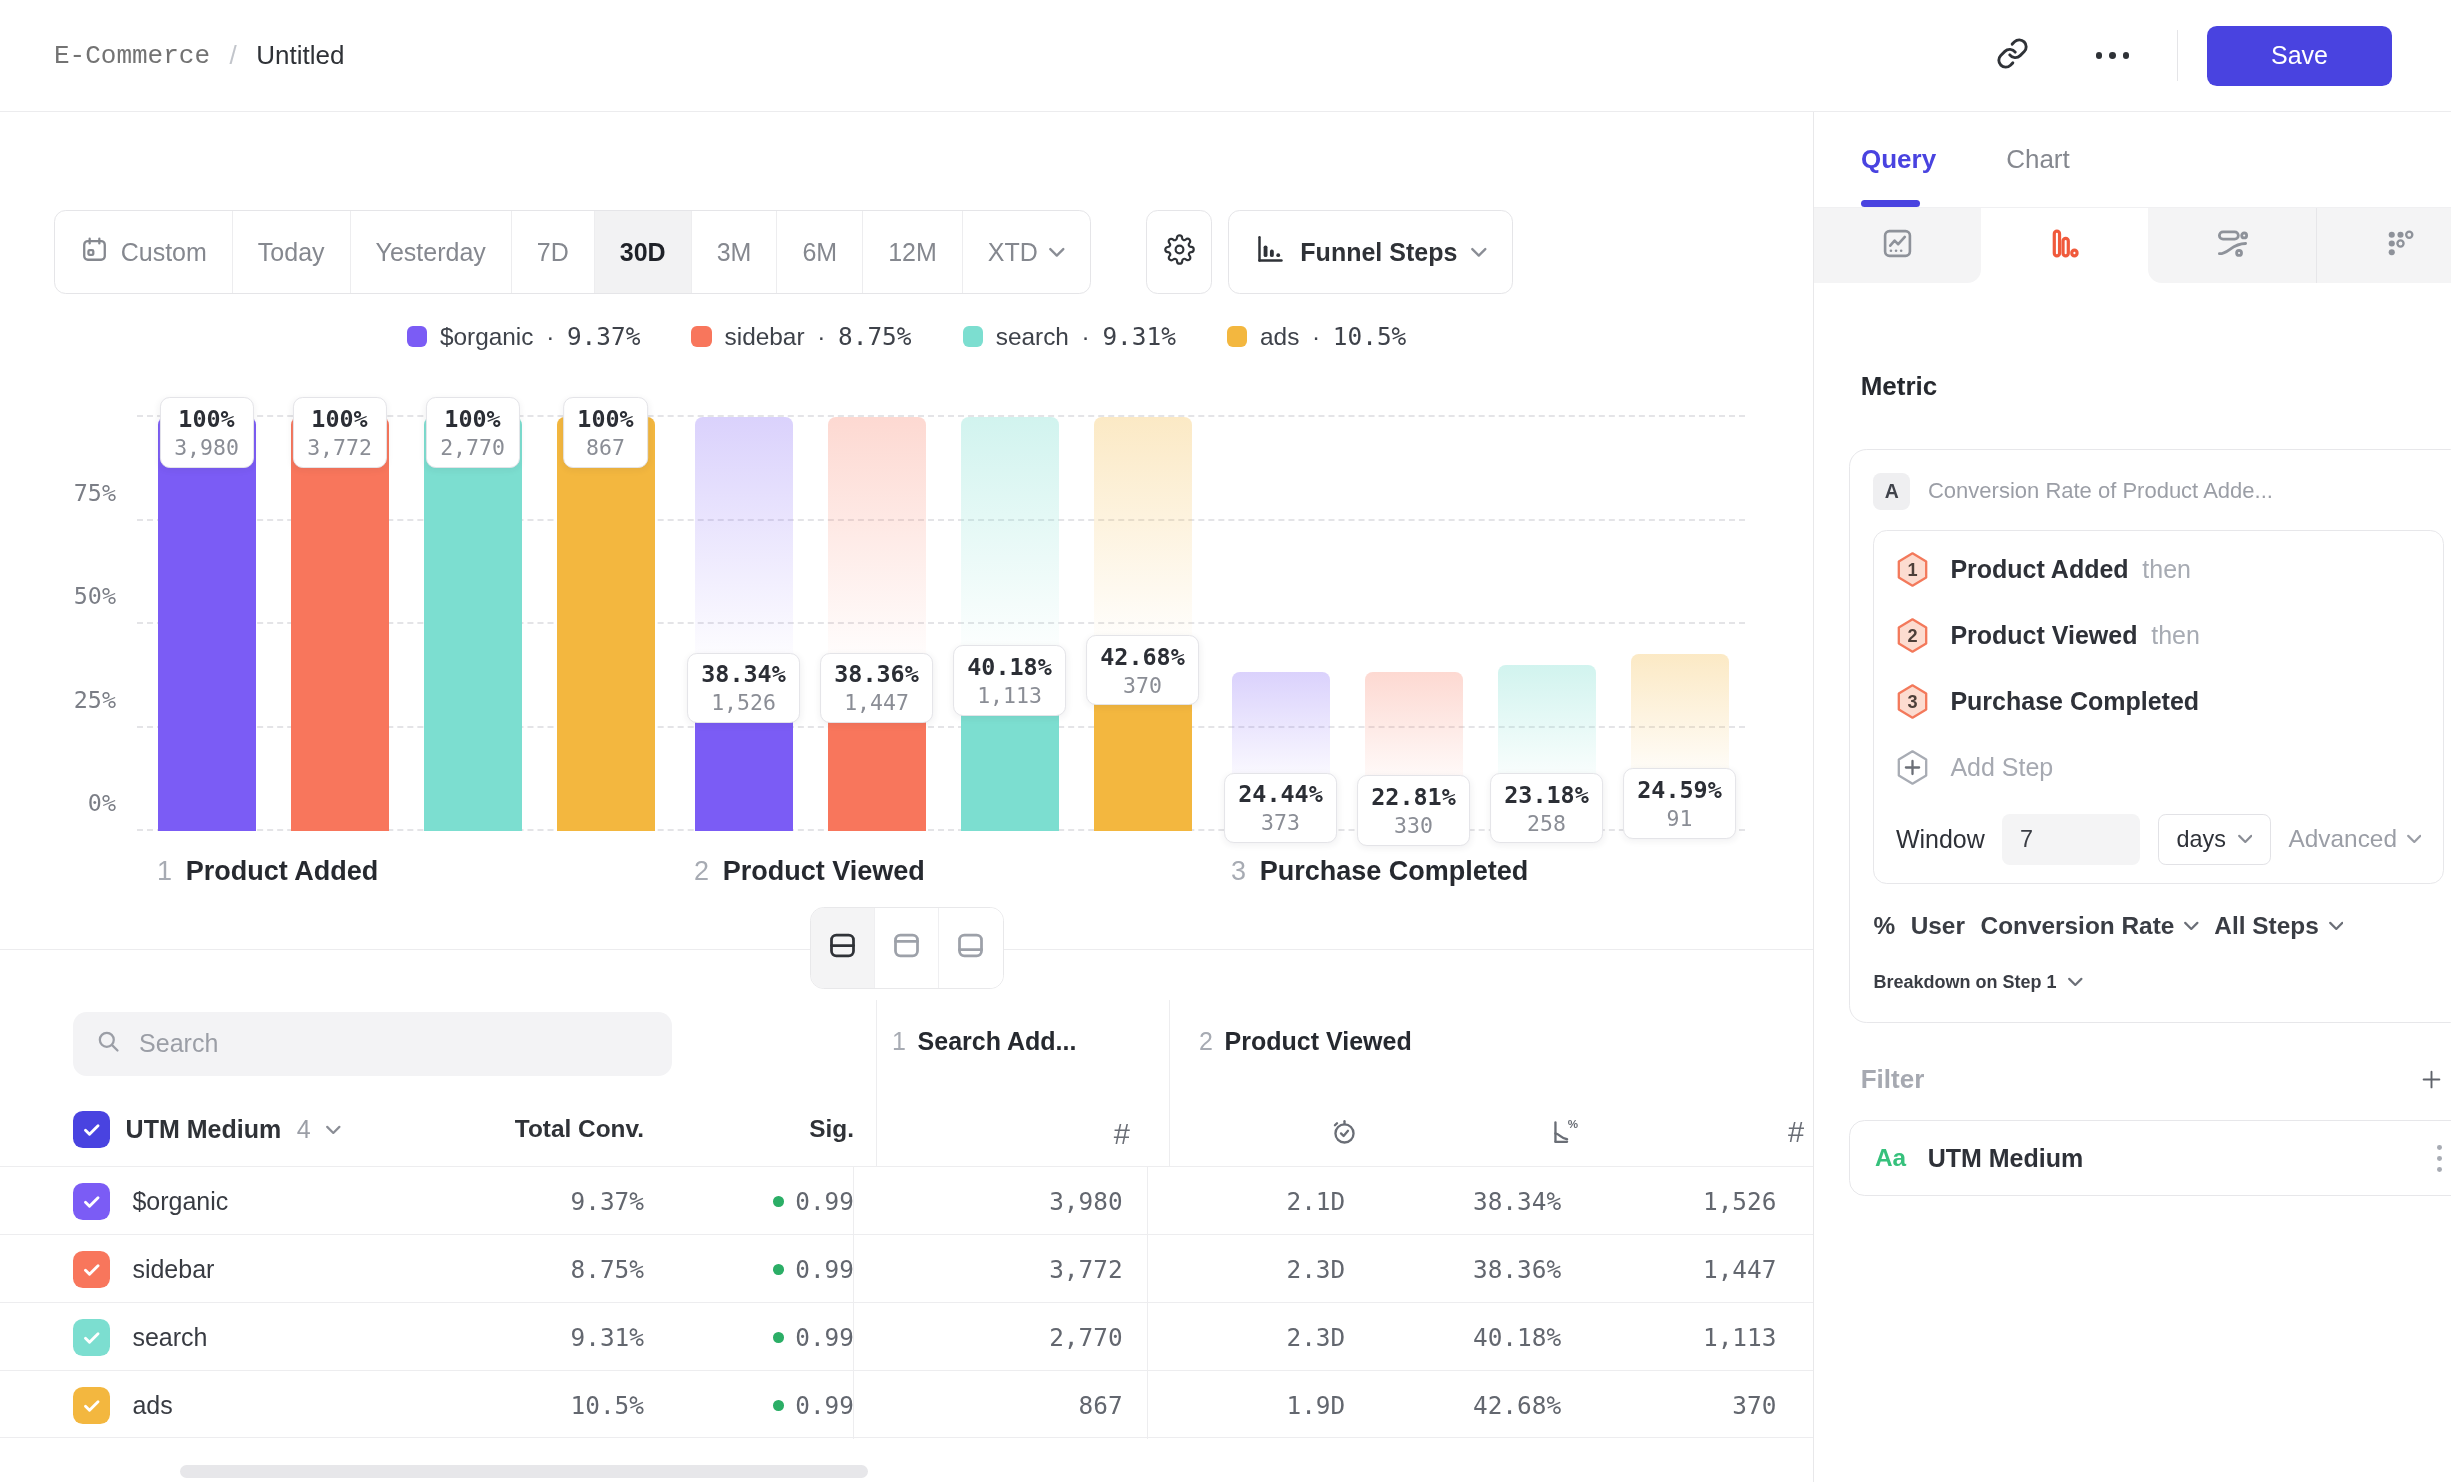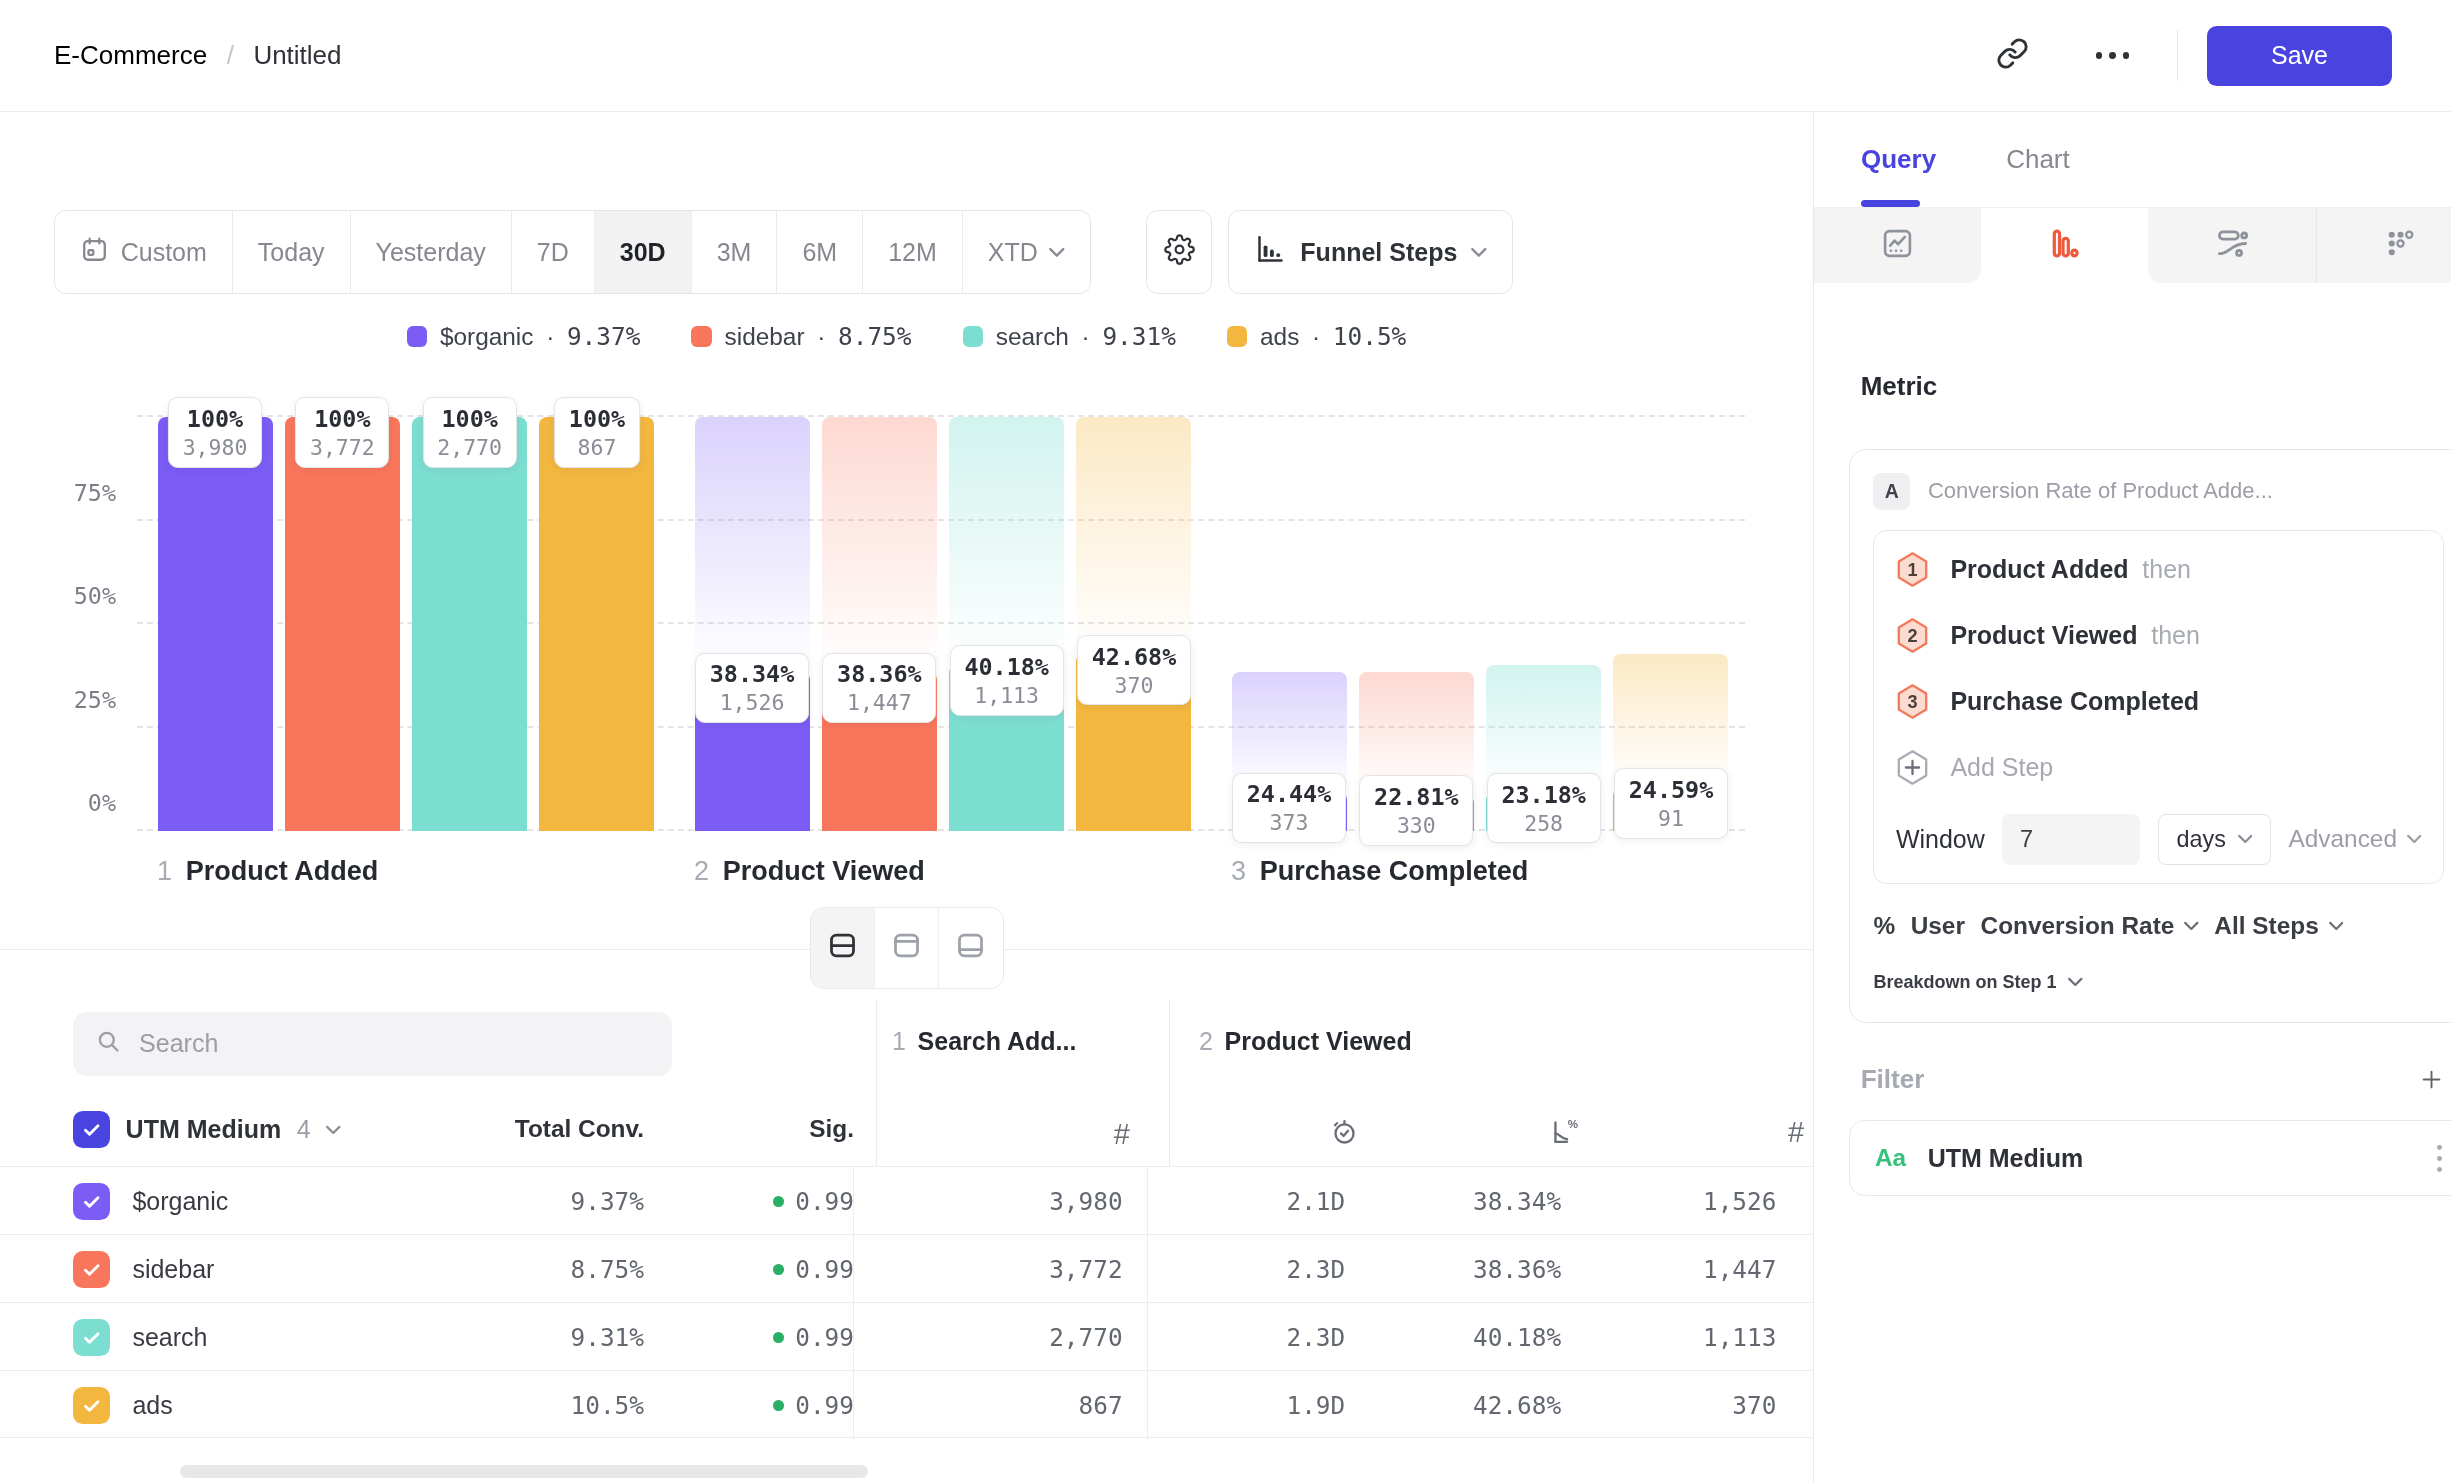--- a/index.html
+++ b/index.html
@@ -5,21 +5,21 @@
   * { margin:0; padding:0; box-sizing:border-box; }
   html,body { background:#fff; }
   body { font-family:"Liberation Sans", sans-serif; color:#2F3237; }
   .mono { font-family:"DejaVu Sans Mono", monospace; }
   .app { position:relative; width:2452px; height:1482px; background:#fff; overflow:hidden; }
 
   
   .topbar { height:112px; display:flex; align-items:center; justify-content:space-between;
             padding:0 60px 0 54px; border-bottom:1px solid #ECECEE; }
   .crumbs { display:flex; align-items:center; gap:19.5px; font-size:26px; }
-  .crumb-parent { color:#000000; cursor:pointer; }
+  .crumb-parent { color:#737373; cursor:pointer;font-family:Liberation Mono, monospace; }
   .crumb-sep { color:#C2C5CB; }
   .crumb-current { color:#2F3237; font-weight:500; }
   .top-actions { display:flex; align-items:center; }
   .icon-btn { width:55px; height:55px; display:flex; align-items:center; justify-content:center;
               border-radius:9.8px; cursor:pointer; color:#2F3237; }
   .more-dots { display:flex; gap:6.8px; }
   .more-dots i { width:6.8px; height:6.8px; border-radius:50%; background:#2F3237; }
   .top-divider { width:1px; height:51px; background:#E5E5E8; margin:0 29px 0 37px; }
   .save-btn { width:185px; height:60px; border:none; border-radius:9.8px; background:#4943E0;
               color:#fff; font-size:25px; font-family:inherit; cursor:pointer; }
@@ -47,21 +47,21 @@
   .legend-swatch { width:20.5px; height:20.5px; border-radius:5.9px; }
   .legend-dot { color:#3E424A; }
 
   
   .chart { position:relative; margin:67px 68px 0 137px; height:414px; }
   .gridline { position:absolute; left:0; right:0; border-top:2px dashed #E4E4E7; }
   .ytick { position:absolute; left:-80px; width:59px; text-align:right; transform:translateY(-50%);
            font-size:23.4px; color:#7B7E86; }
   .groups { position:absolute; left:20.5px; top:0; bottom:0; display:flex; gap:40px; }
   .group { width:497px; display:flex; justify-content:space-between; align-items:flex-end; }
-  .bar { position:relative; width:115px; height:414px; cursor:pointer; }
+  .bar { position:relative; width:98px; height:414px; cursor:pointer; }
   .bar .ghost { position:absolute; left:0; width:100%; border-radius:7.8px 7.8px 0 0; }
   .bar .solid { position:absolute; bottom:0; left:0; width:100%; border-radius:7.8px 7.8px 0 0; }
   .bar-card { position:absolute; left:50%; transform:translateX(-50%); background:#fff;
               border:1px solid #E4E4E8; border-radius:9.8px; box-shadow:0 2px 7.8px rgba(40,42,50,.07);
               padding:6.8px 13.7px; text-align:center; white-space:nowrap; z-index:2; }
   .bar-card .pct { font-size:23.4px; font-weight:700; color:#2B2E35; }
   .bar-card .cnt { font-size:21.5px; color:#8A8D95; margin-top:2px; }
   .xlabels { display:flex; gap:40px; margin:25px 68px 0 157px; }
   .xlabel { width:497px; font-size:27px; display:flex; gap:13.7px; align-items:baseline; }
   .xlabel .num { color:#A7ABB3; font-weight:400; }

